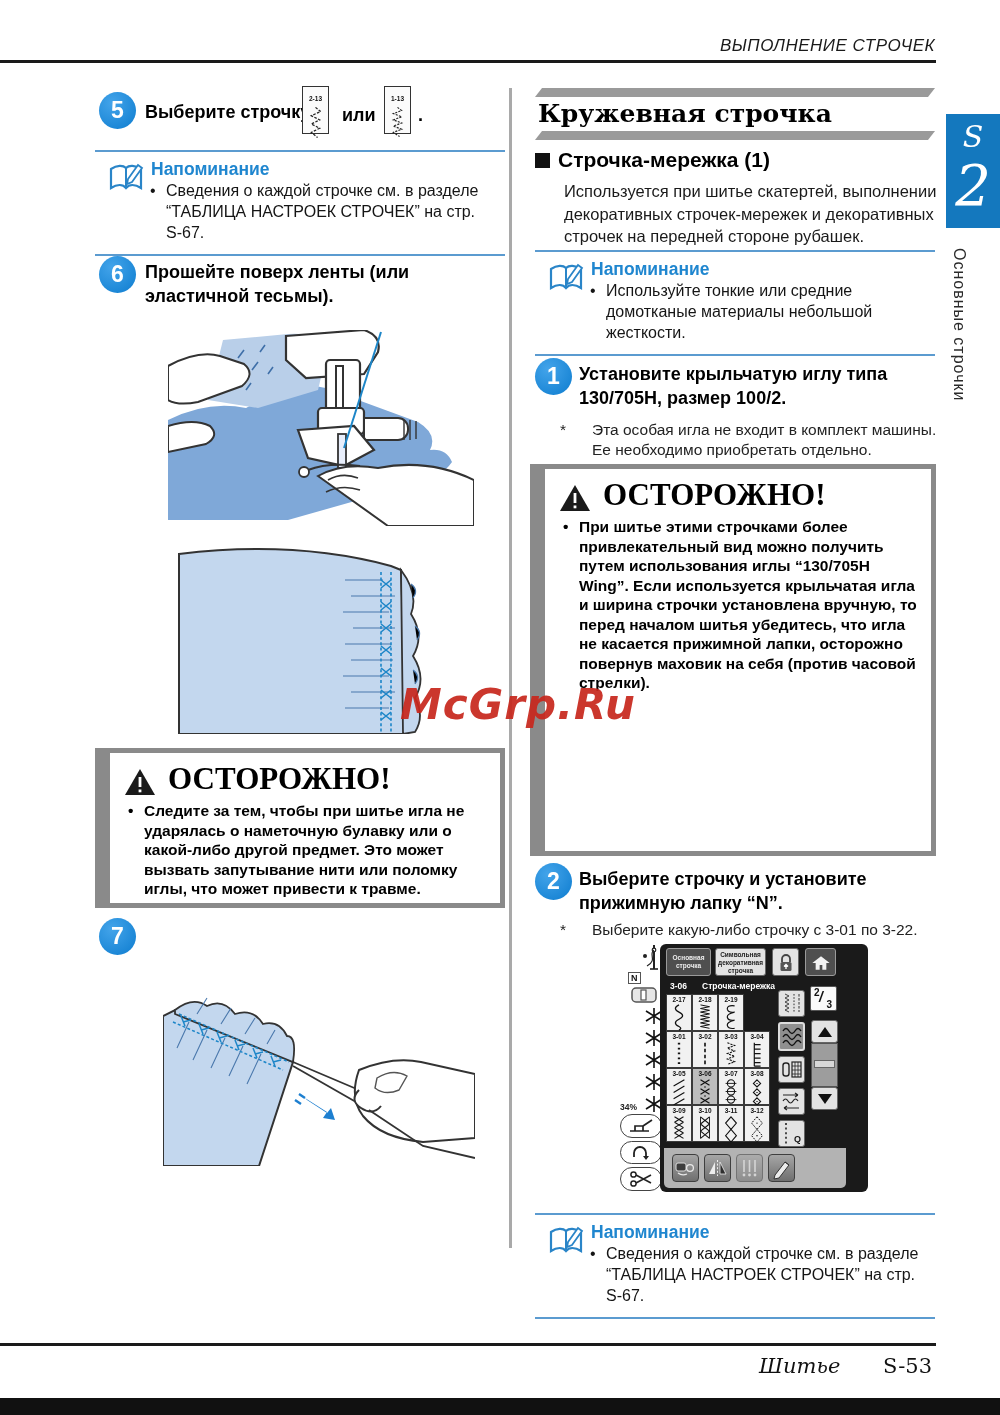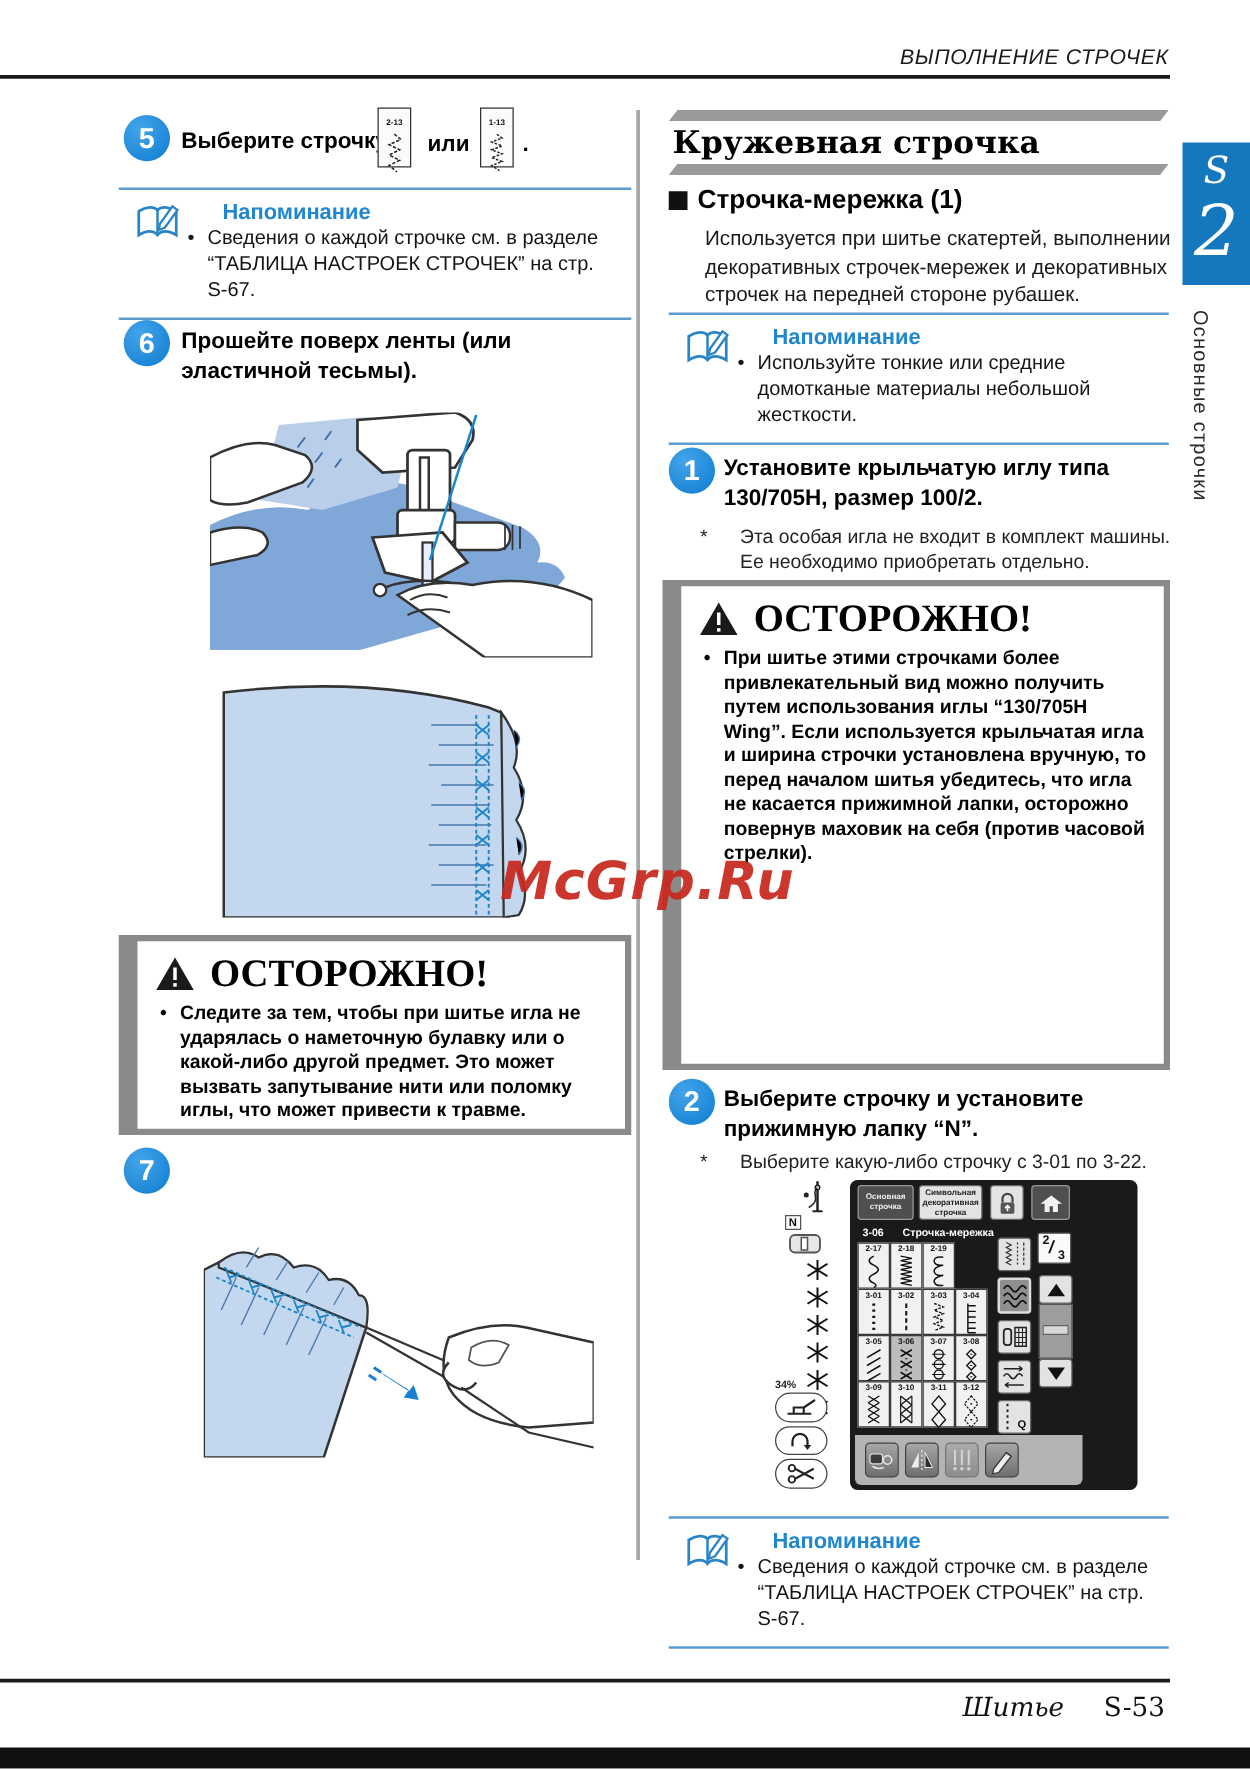--- a/index.html
+++ b/index.html
@@ -6,51 +6,51 @@
   html,body { background:#e8e8e8; }
   .page { position:relative; width:1000px; height:1415px; background:#ffffff;
           font-family:"Liberation Sans", sans-serif; color:#111; overflow:hidden; margin:0 auto; }
   .abs { position:absolute; }
 
   
   .header-title { font-style:italic; font-size:17px; letter-spacing:.5px; color:#1a1a1a;
                   font-family:"Liberation Sans", sans-serif; }
   .rule { background:#1a1a1a; }
   .footer-text { font-family:"DejaVu Serif", serif; font-size:21px; color:#111; }
-  .footer-chapter { font-style:italic; margin-right:25px; }
+  .footer-chapter { font-style:italic; margin-right:36px; }
   .bottom-bar { background:#111; }
 
   
   .side-tab { background:#1478be; color:#fff; text-align:center;
               font-family:"DejaVu Serif", serif; font-style:italic; line-height:1; }
   .side-tab .s { display:block; font-size:30px; padding-top:8px; }
   .side-tab .n { display:block; font-size:56px; margin-top:6px; }
   .vertical-label { writing-mode:vertical-rl; font-size:16px; color:#2a2a2a; letter-spacing:1px; }
 
   
   .step-circle { width:37px; height:37px; border-radius:50%;
                  background:radial-gradient(circle at 35% 30%, #43a4ea, #0d7ccf);
                  color:#fff; font-weight:bold; font-size:23px; display:flex;
                  align-items:center; justify-content:center; }
   .step-text { font-weight:bold; font-size:18px; line-height:24px; color:#000; }
 
   
   .note { border-top:2px solid #5b9bd0; border-bottom:2px solid #5b9bd0; padding:7px 0 11px 0; }
-  .note-title { color:#1f86cf; font-weight:bold; font-size:17.5px; margin-left:83px; }
+  .note-title { color:#1f86cf; font-weight:bold; font-size:17.5px; margin-left:56px; }
   .note-body { font-size:16px; line-height:21px; color:#151515; margin-left:55px;
                padding-left:16px; position:relative; width:345px; }
   .note-body::before { content:"•"; position:absolute; left:0; top:0; }
   .note-ic { position:absolute; left:13px; top:10px; }
 
   
   .warnbox { background:#8a8a8a; }
   .warn-inner { position:absolute; left:15px; top:5px; right:5px; bottom:5px; background:#fff;
                 padding:6px 10px 6px 12px; }
   .warn-title { font-family:"Liberation Serif", serif; font-weight:bold; font-size:31px;
-                color:#000; display:flex; align-items:center; gap:12px; margin:2px 0 4px 2px; }
+                color:#000; display:flex; align-items:flex-end; gap:12px; margin:2px 0 4px 2px; }
   .warn-li { font-weight:bold; font-size:15.5px; line-height:19.5px; color:#000;
              padding-left:22px; position:relative; margin-bottom:3px; }
   .warn-li::before { content:"•"; position:absolute; left:6px; top:0; }
 
   
   .bar { background:#9a9a9a; clip-path:polygon(7px 0, 100% 0, calc(100% - 7px) 100%, 0 100%); }
   .section-title { font-family:"DejaVu Serif", serif; font-weight:bold; font-size:25px; color:#000; }
   .sub-square { width:15px; height:15px; background:#111; }
   .subsection-title { font-weight:bold; font-size:21px; color:#000; }
   .para { font-size:16.5px; line-height:22.5px; color:#1a1a1a; }
@@ -306,21 +306,21 @@
       </svg>
     </div>
     <div class="abs oval" style="left:8px; top:225px; width:42px; height:24px;">
       <svg width="26" height="18" viewBox="0 0 26 18">
         <path d="M8 5 L23 13 M23 5 L8 13" stroke="#222" stroke-width="1.6"></path>
         <circle cx="5.5" cy="4.5" r="2.6" fill="none" stroke="#222" stroke-width="1.5"></circle>
         <circle cx="5.5" cy="13.5" r="2.6" fill="none" stroke="#222" stroke-width="1.5"></circle>
       </svg>
     </div>
 
-    <div class="abs lcd" style="left:68px; top:2px; width:230px; height:248px;">
+    <div class="abs lcd" style="left:48px; top:2px; width:208px; height:248px;">
 
       <div class="abs btn-dark" style="left:6px; top:4px; width:45px; height:28px;">
         <div class="tab-txt" style="color:#eee; padding-top:5px;">Основная
 строчка</div>
       </div>
       <div class="abs btn-light" style="left:55px; top:4px; width:51px; height:28px;">
         <div class="tab-txt" style="color:#222; padding-top:2px;">Символьная
 декоративная
 строчка</div>
       </div>

